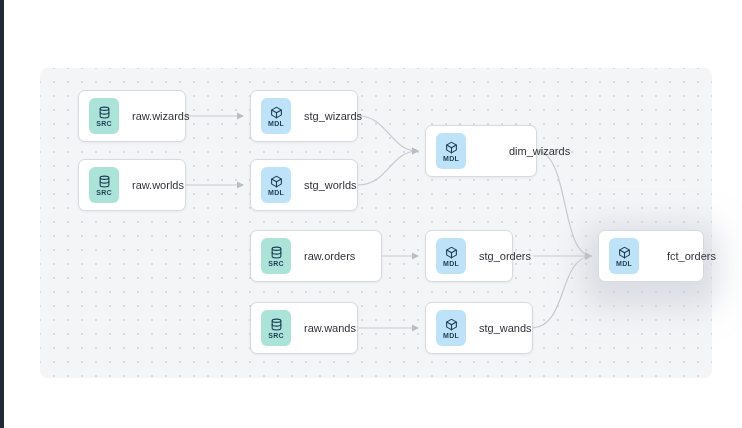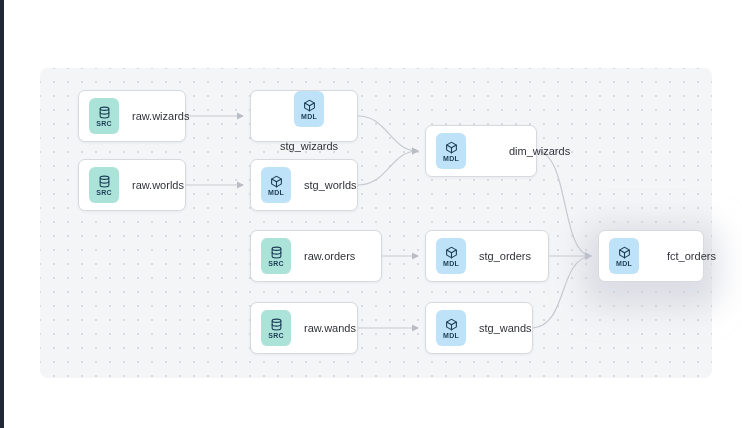--- a/index.html
+++ b/index.html
@@ -111,21 +111,21 @@
       <svg width="13" height="13" viewBox="0 0 24 24" fill="none" stroke="#1c3c55" stroke-width="2" stroke-linecap="round" stroke-linejoin="round">
           <ellipse cx="12" cy="5" rx="8" ry="3"></ellipse>
           <path d="M4 5v14c0 1.66 3.58 3 8 3s8-1.34 8-3V5"></path>
           <path d="M4 12c0 1.66 3.58 3 8 3s8-1.34 8-3"></path>
         </svg>
       <span class="badge-label">SRC</span>
     </span>
     <span class="node-label">raw.worlds</span>
   </div>
 
-  <div class="node" style="left:210px; top:22px; width:108px;flex-direction:column;">
+  <div class="node" style="left:210px; top:22px; width:108px;">
     <span class="badge badge-mdl">
       <svg width="13" height="13" viewBox="0 0 24 24" fill="none" stroke="#1c3c55" stroke-width="2" stroke-linecap="round" stroke-linejoin="round">
           <path d="M21 16V8a1 1 0 0 0-.5-.87l-8-4.6a1 1 0 0 0-1 0l-8 4.6A1 1 0 0 0 3 8v8a1 1 0 0 0 .5.87l8 4.6a1 1 0 0 0 1 0l8-4.6A1 1 0 0 0 21 16z"></path>
           <polyline points="3.27 7.46 12 12.5 20.73 7.46"></polyline>
           <line x1="12" y1="22.08" x2="12" y2="12.5"></line>
         </svg>
       <span class="badge-label">MDL</span>
     </span>
     <span class="node-label">stg_wizards</span>
   </div>
@@ -171,21 +171,21 @@
       <svg width="13" height="13" viewBox="0 0 24 24" fill="none" stroke="#1c3c55" stroke-width="2" stroke-linecap="round" stroke-linejoin="round">
           <path d="M21 16V8a1 1 0 0 0-.5-.87l-8-4.6a1 1 0 0 0-1 0l-8 4.6A1 1 0 0 0 3 8v8a1 1 0 0 0 .5.87l8 4.6a1 1 0 0 0 1 0l8-4.6A1 1 0 0 0 21 16z"></path>
           <polyline points="3.27 7.46 12 12.5 20.73 7.46"></polyline>
           <line x1="12" y1="22.08" x2="12" y2="12.5"></line>
         </svg>
       <span class="badge-label">MDL</span>
     </span>
     <span class="node-label">dim_wizards</span>
   </div>
 
-  <div class="node" style="left:385px; top:162px; width:124px;">
+  <div class="node" style="left:385px; top:162px; width:88px;">
     <span class="badge badge-mdl">
       <svg width="13" height="13" viewBox="0 0 24 24" fill="none" stroke="#1c3c55" stroke-width="2" stroke-linecap="round" stroke-linejoin="round">
           <path d="M21 16V8a1 1 0 0 0-.5-.87l-8-4.6a1 1 0 0 0-1 0l-8 4.6A1 1 0 0 0 3 8v8a1 1 0 0 0 .5.87l8 4.6a1 1 0 0 0 1 0l8-4.6A1 1 0 0 0 21 16z"></path>
           <polyline points="3.27 7.46 12 12.5 20.73 7.46"></polyline>
           <line x1="12" y1="22.08" x2="12" y2="12.5"></line>
         </svg>
       <span class="badge-label">MDL</span>
     </span>
     <span class="node-label">stg_orders</span>
   </div>

